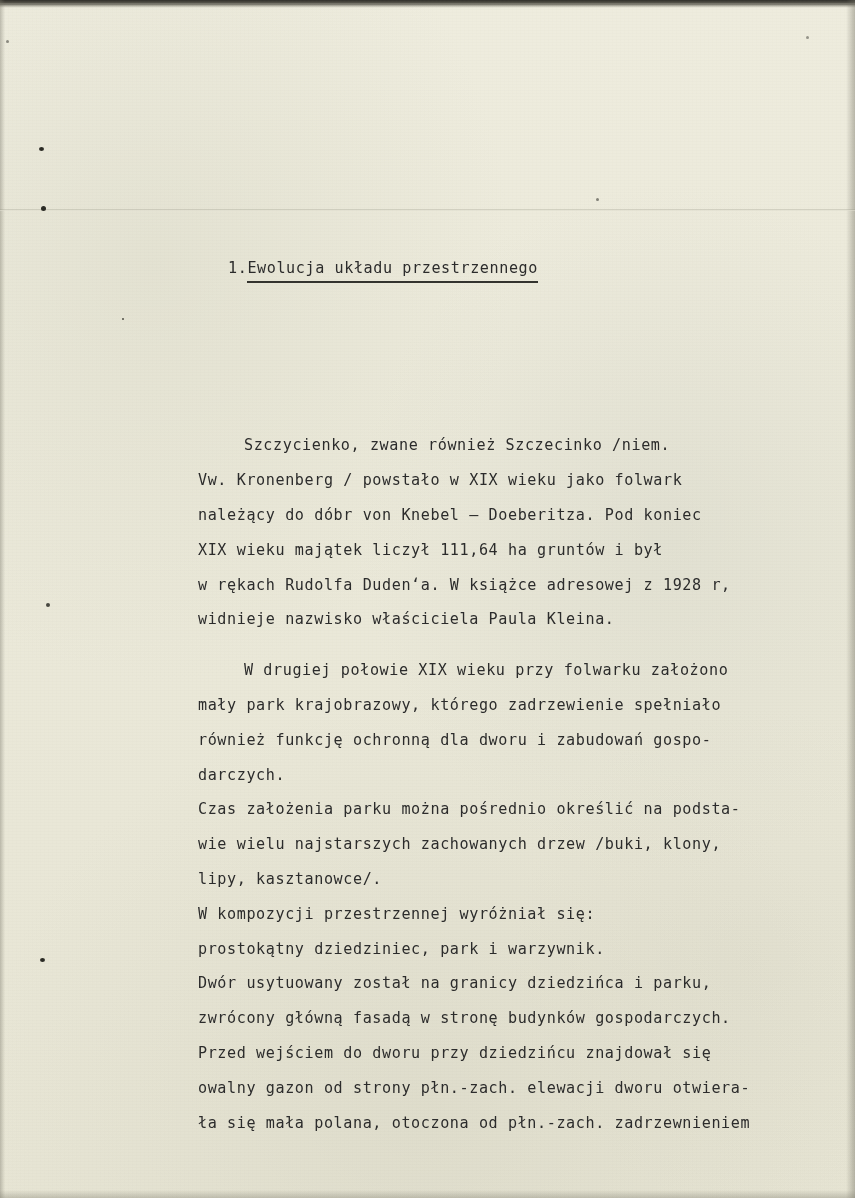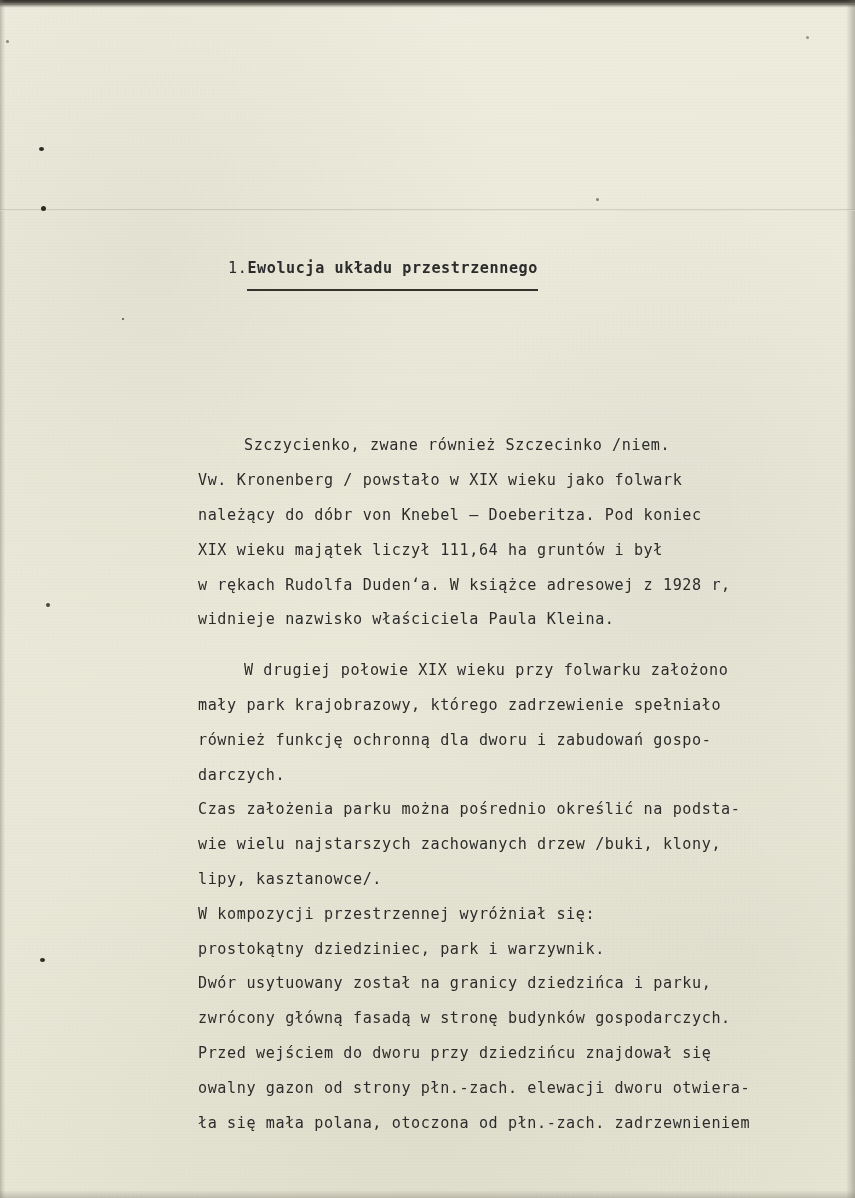--- a/index.html
+++ b/index.html
@@ -64,22 +64,21 @@
   
   .heading-main { margin-bottom: 19px; }
   .heading-main .num { letter-spacing: 0.6px; }
   .heading-main .ul {
     border-bottom: 2px solid #33332e;
     padding-bottom: 2px;
   }
   .sub-heading { margin-left: 46px; margin-bottom: 22px; }
   .sub-heading .ul {
     border-bottom: 2px solid #33332e;
-    padding-bottom: 12px;
-    font-weight: bold;
+    padding-bottom: 4px;
   }
   .para-indent { display: inline-block; width: 46px; }
 
   .blk { margin: 16px; }
 
   
   .speck { position: absolute; background: #2a2a24; border-radius: 50%; }
   .s1 { left: 39px; top: 147px; width: 5px; height: 4px; }
   .s2 { left: 41px; top: 206px; width: 5px; height: 5px; }
   .s3 { left: 122px; top: 318px; width: 2px; height: 2px; opacity:.8; }

